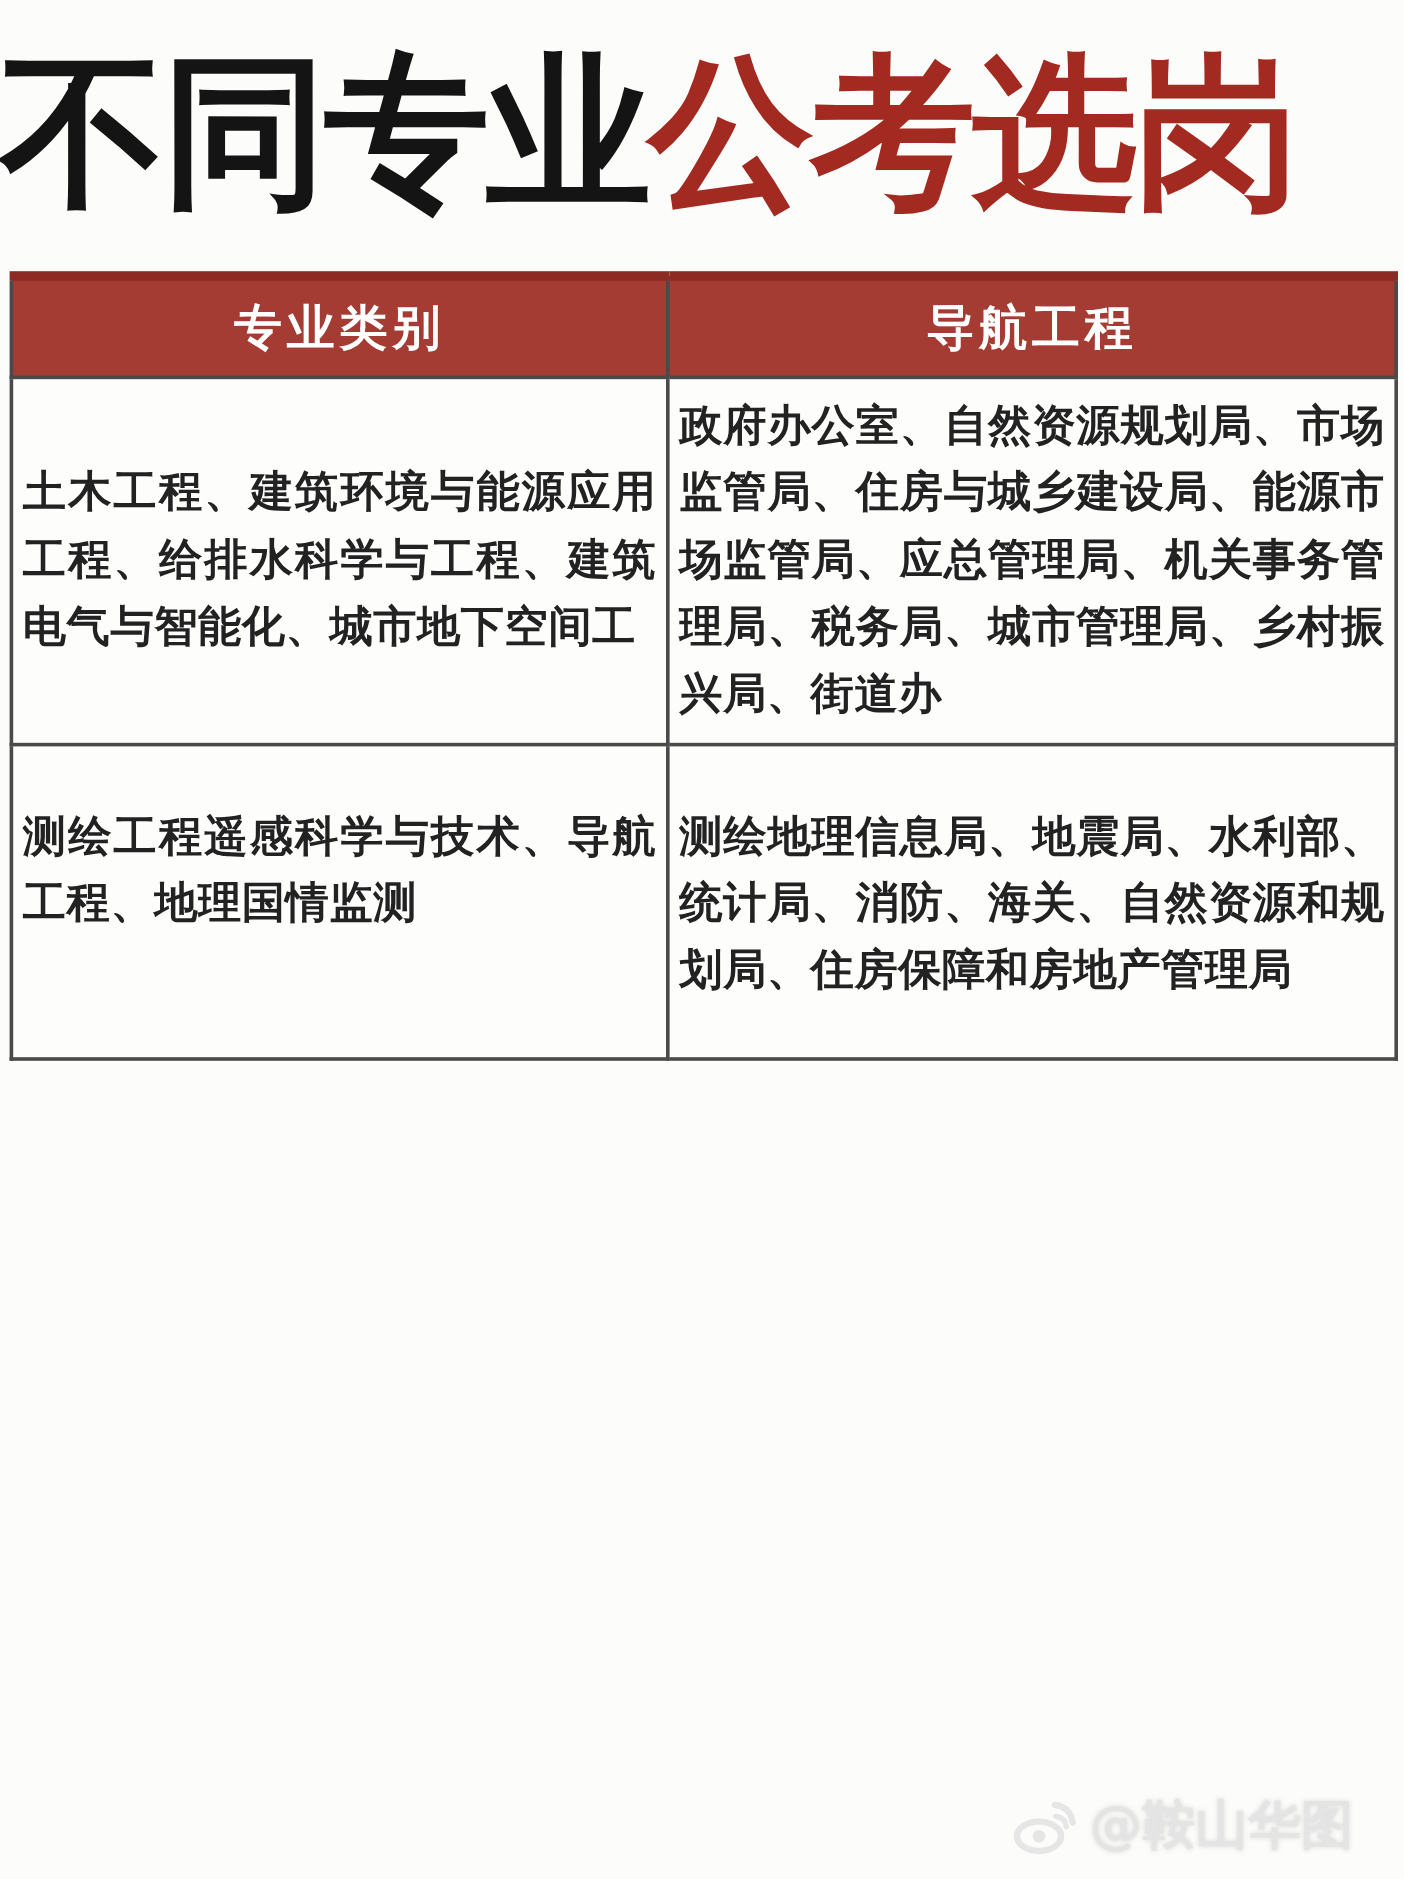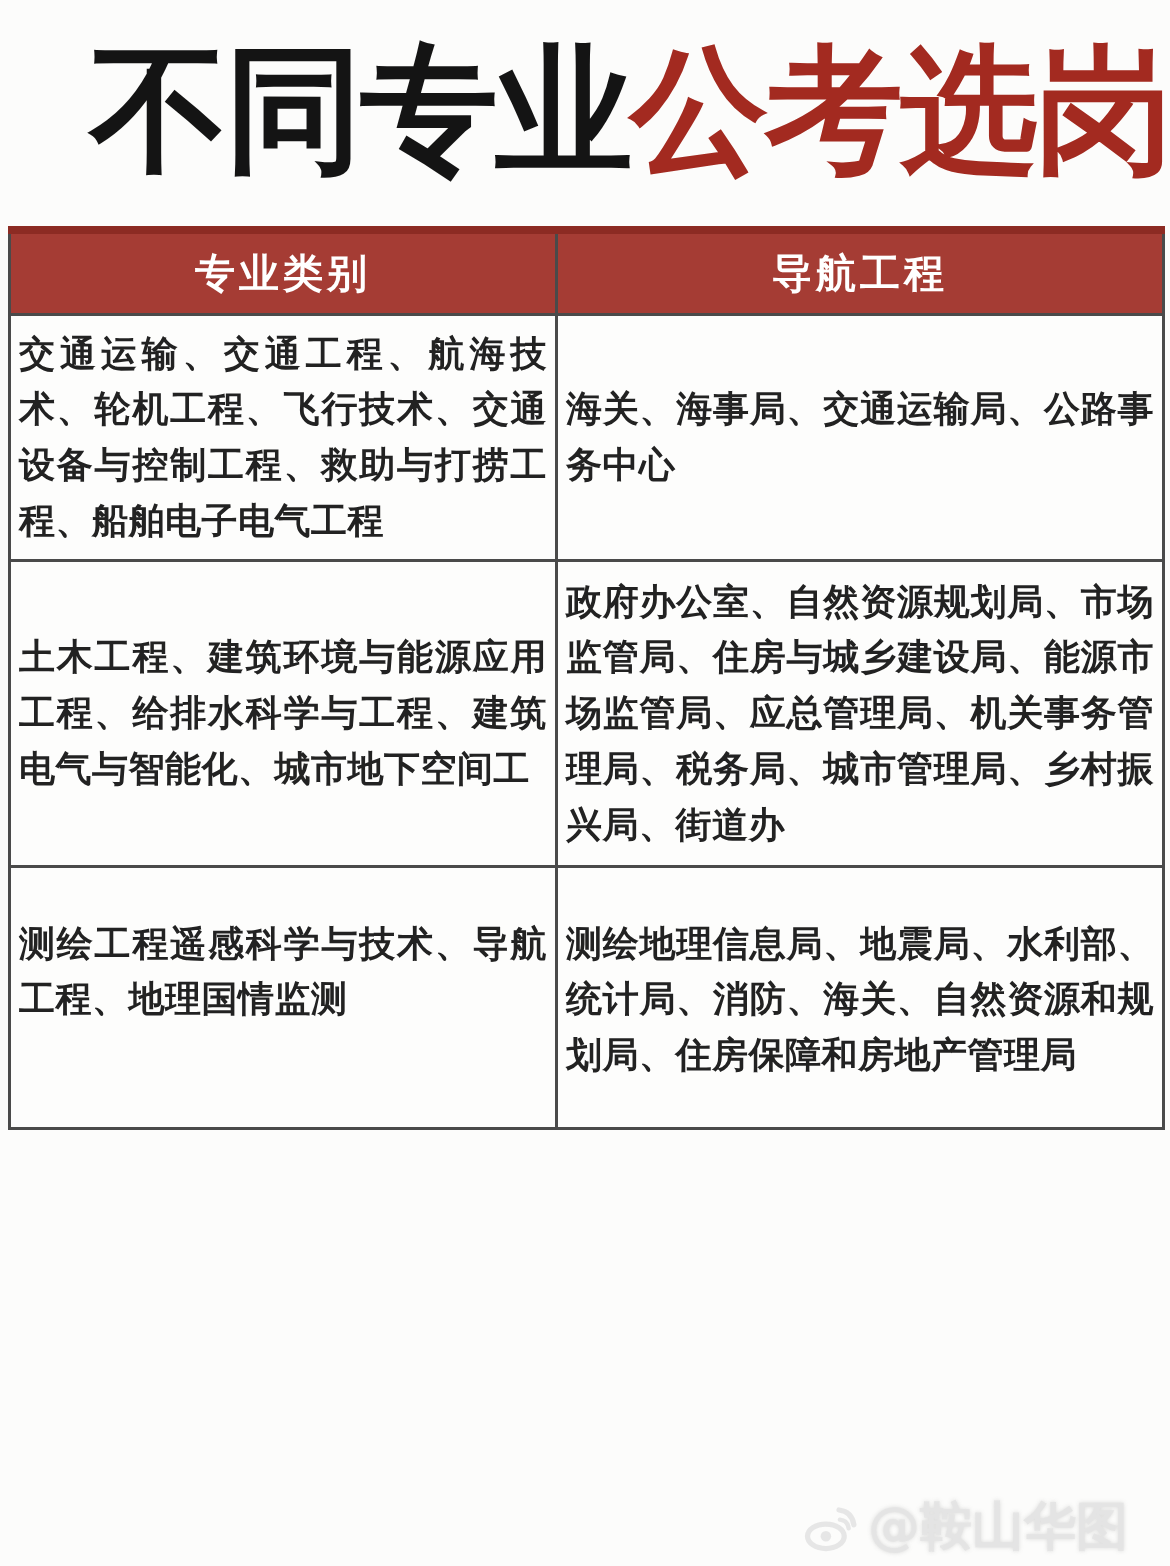--- a/index.html
+++ b/index.html
@@ -10,21 +10,21 @@
     font-family: "DejaVu Serif", serif;
   }
   .page {
     position: relative;
     width: 1170px; height: 1566px;
     overflow: hidden;
   }
   .title {
     margin-top: 20px;
     height: 180px;
-    text-align: right;
+    text-align: left;
     font-size: 138px;
     font-weight: 900;
     letter-spacing: -3px;
     line-height: 180px;
     white-space: nowrap;
   }
   .title .t-black { color: #141414; }
   .title .t-red   { color: #a32a20; }
   table.majors {
     border-collapse: collapse;
@@ -64,21 +64,21 @@
   .watermark {
     position: absolute;
     top: 1492px;
     right: 42px;
     display: flex;
     align-items: center;
     gap: 8px;
     color: rgba(228, 228, 228, 0.92);
     font-family: "DejaVu Sans", sans-serif;
     font-weight: 700;
-    font-size: 52px;
+    font-size: 44px;
     text-shadow: 0 0 4px rgba(120,120,120,0.25);
     pointer-events: none;
     white-space: nowrap;
   }
   .watermark svg { display: block; }
 </style>
 </head>
 <body>
 
 <div class="page">
@@ -92,24 +92,20 @@
         <col class="c-major">
         <col class="c-pos">
       </colgroup>
     <thead>
       <tr>
         <th>专业类别</th>
         <th>导航工程</th>
       </tr>
     </thead>
     <tbody>
-      <tr class="r1">
-        <td>交通运输、交通工程、航海技术、轮机工程、飞行技术、交通设备与控制工程、救助与打捞工程、船舶电子电气工程</td>
-        <td>海关、海事局、交通运输局、公路事务中心</td>
-      </tr>
       <tr class="r3">
         <td>土木工程、建筑环境与能源应用工程、给排水科学与工程、建筑电气与智能化、城市地下空间工</td>
         <td>政府办公室、自然资源规划局、市场监管局、住房与城乡建设局、能源市场监管局、应总管理局、机关事务管理局、税务局、城市管理局、乡村振兴局、街道办</td>
       </tr>
       <tr class="r5">
         <td>测绘工程遥感科学与技术、导航工程、地理国情监测</td>
         <td>测绘地理信息局、地震局、水利部、统计局、消防、海关、自然资源和规划局、住房保障和房地产管理局</td>
       </tr>
     </tbody>
   </table>

